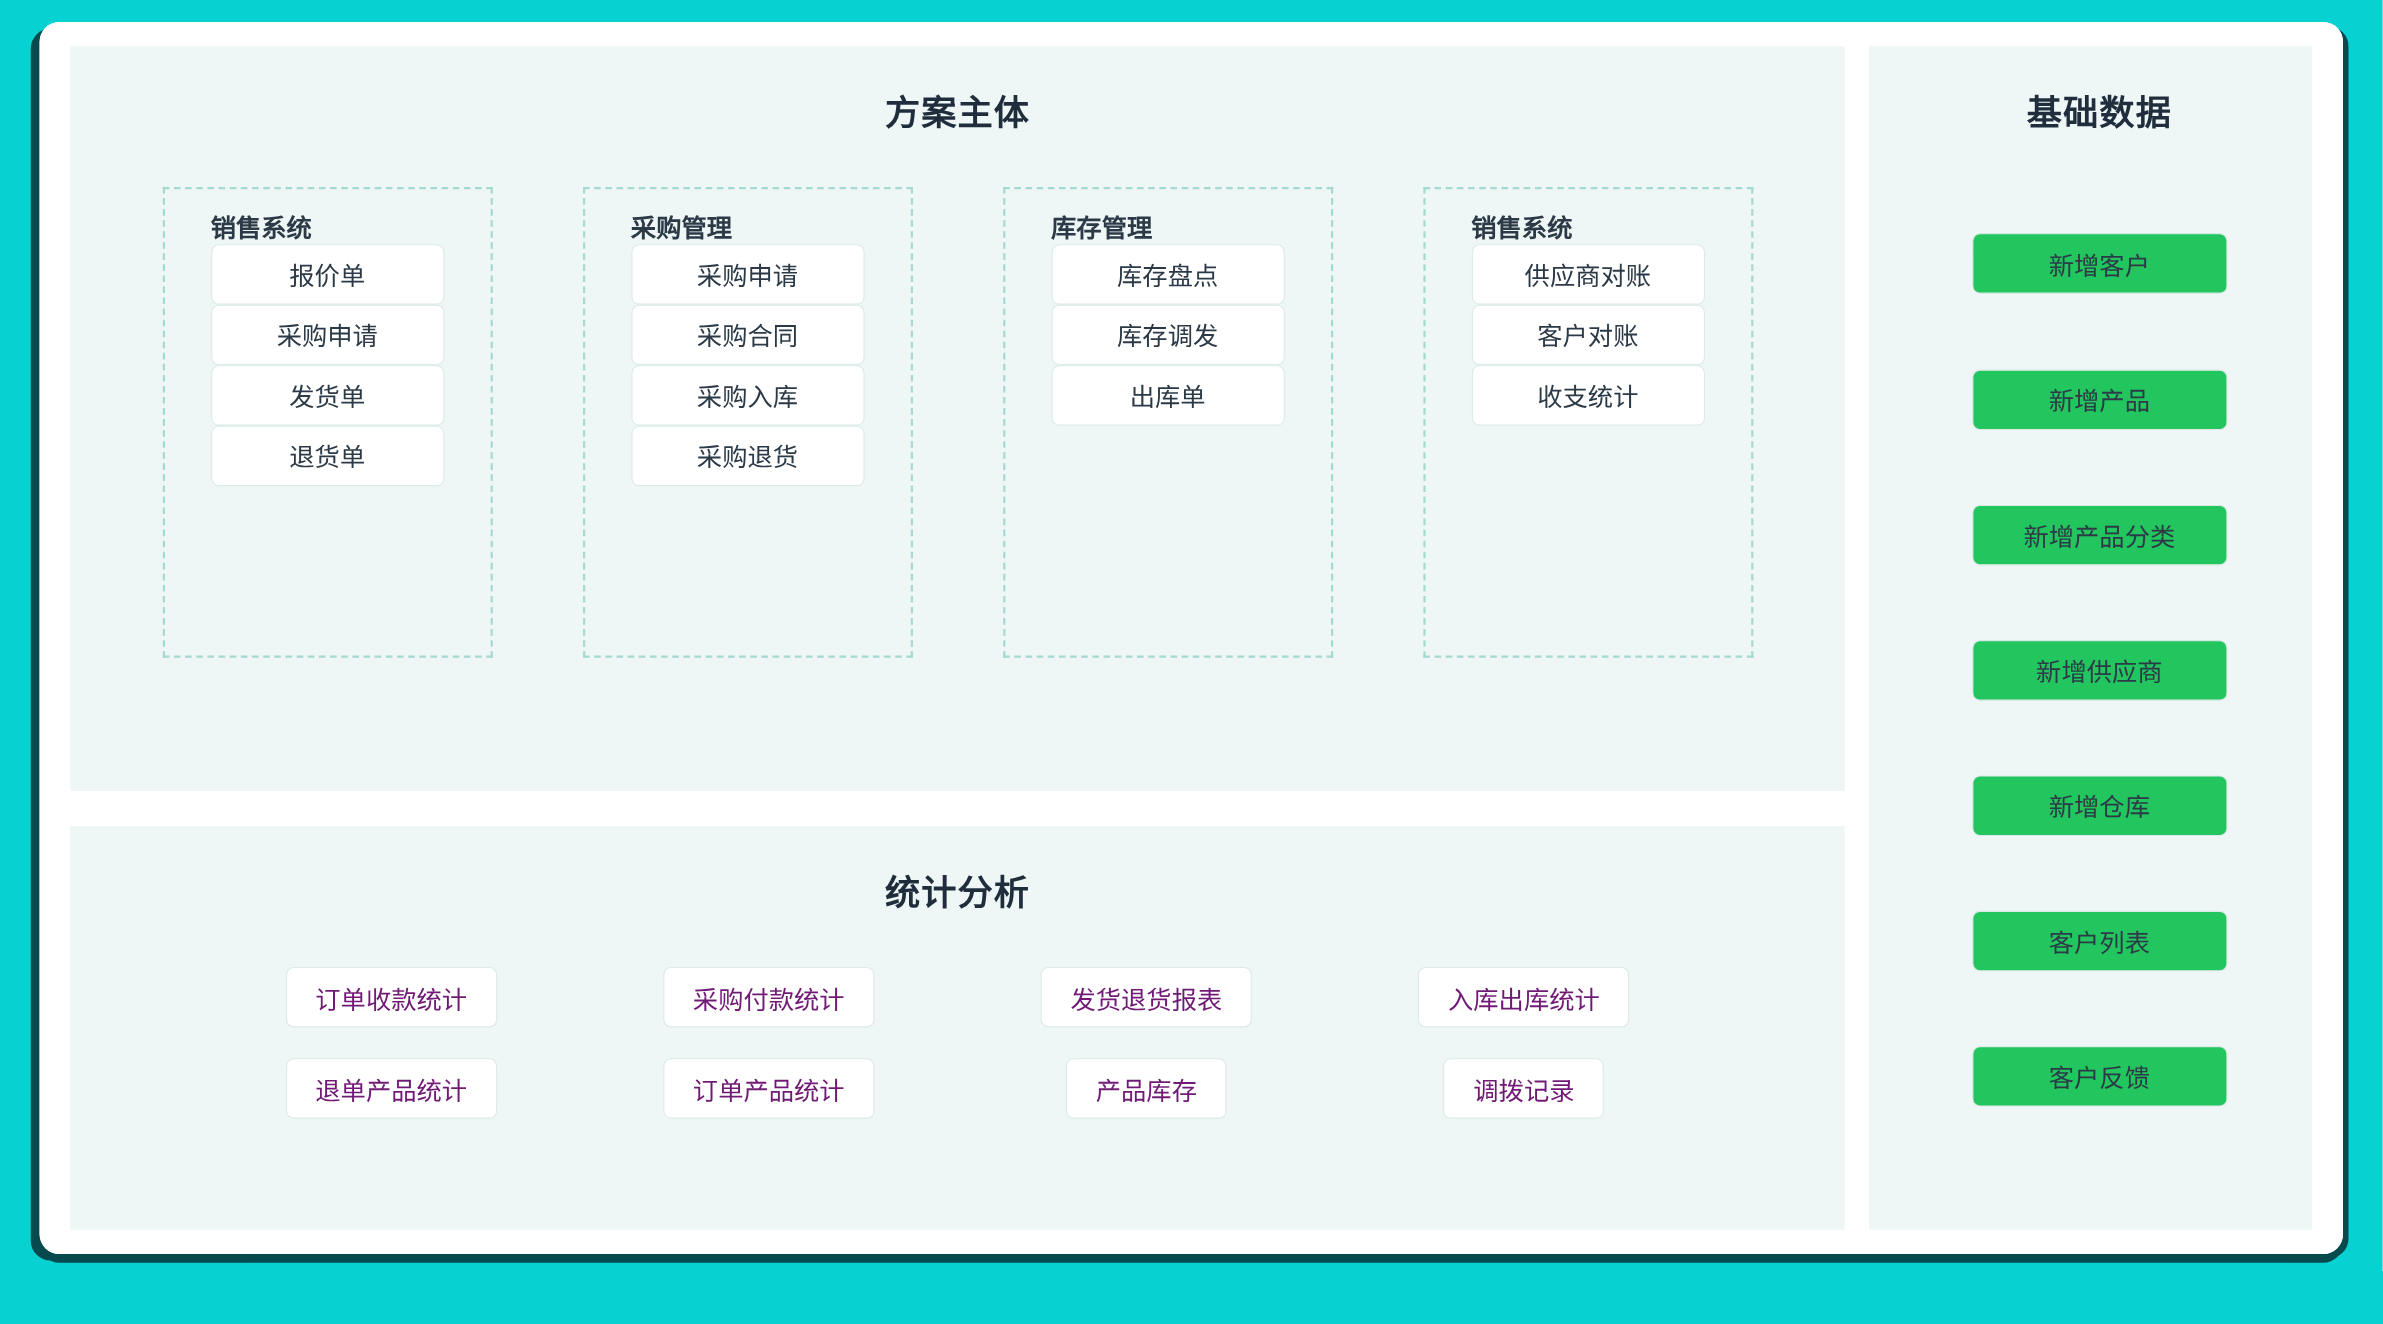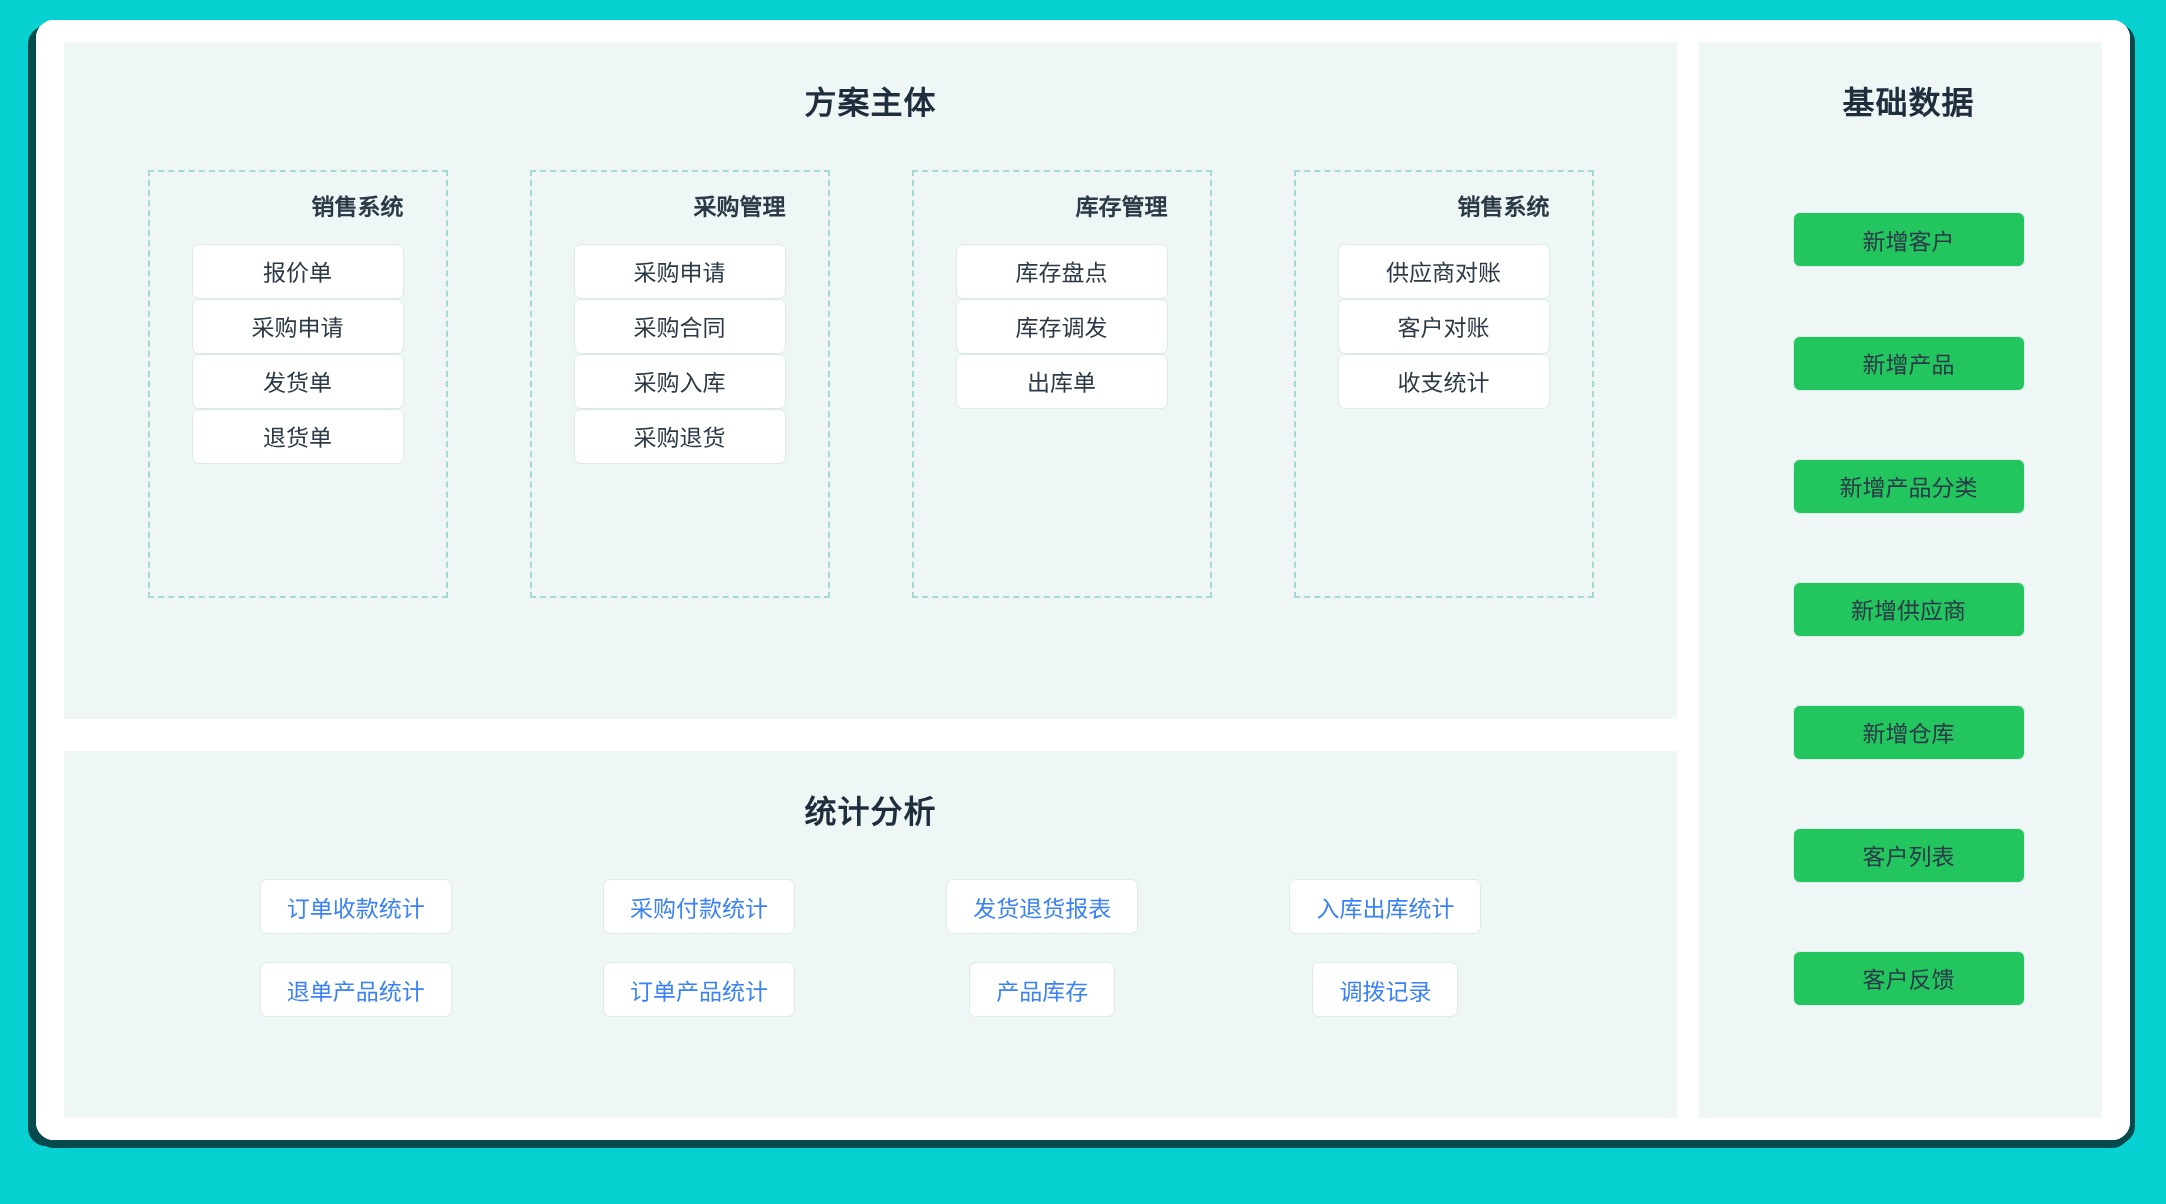--- a/index.html
+++ b/index.html
@@ -108,25 +108,24 @@
     flex: 0 0 300px;
     border: 2px dashed #A5D9D2;
     padding: 22px 42px 28px 42px;
     display: flex;
     flex-direction: column;
     align-items: stretch;
     min-height: 428px;
   }
 
   .group-title {
-    text-align: right;
+    text-align: left;
     font-size: 23px;
     font-weight: 700;
     color: #2C3A47;
-    margin-bottom: 22px;
     line-height: 1.2;
   }
 
   .chip {
     display: flex;
     align-items: center;
     justify-content: center;
     height: 55px;
     background: #FFFFFF;
     border: 1.5px solid #DCEAE8;
@@ -153,21 +152,21 @@
   .stat-chip {
     display: inline-flex;
     align-items: center;
     justify-content: center;
     height: 55px;
     padding: 4px 26px;
     background: #FFFFFF;
     border: 1.5px solid #DCEAE8;
     border-radius: 7px;
     font-size: 23px;
-    color: #3b82f6;
+    color: #701a75;
     white-space: nowrap;
     cursor: pointer;
   }
 
   
   .side-list {
     flex: 1 1 auto;
     display: flex;
     flex-direction: column;
     justify-content: space-evenly;

